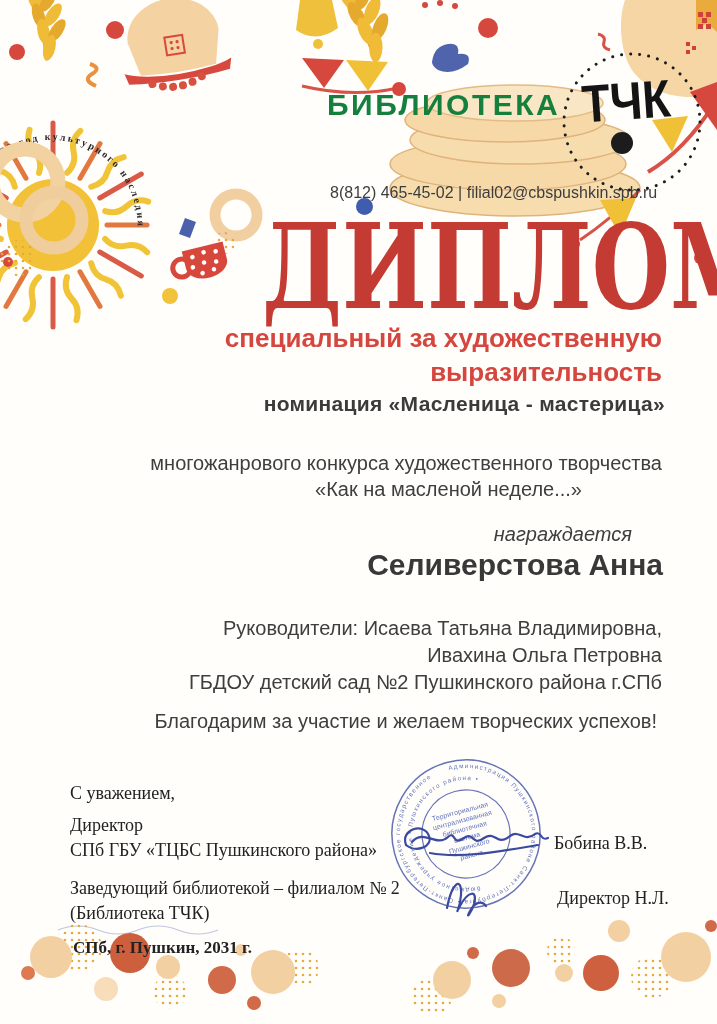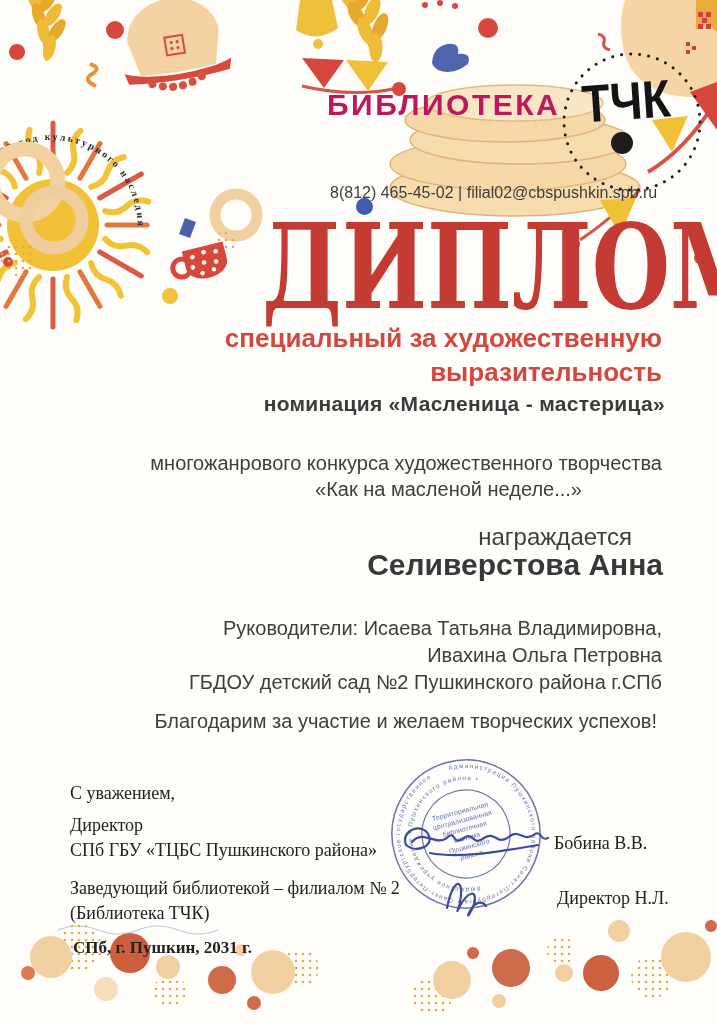--- a/index.html
+++ b/index.html
@@ -2,38 +2,38 @@
 <html><head>
 <meta charset="utf-8">
 <style>
   html,body{margin:0;padding:0;background:#888;}
   .page{position:relative;width:717px;height:1024px;margin:0 auto;background:#fffefb;overflow:hidden;
         font-family:"Liberation Sans",sans-serif;}
   .abs{position:absolute;}
   .decor{position:absolute;left:0;top:0;z-index:0;}
   .txt{z-index:2;}
   
-  .wordmark{left:327px;top:88px;font-size:30px;letter-spacing:2.5px;font-weight:600;color:#be185d;}
+  .wordmark{left:327px;top:88px;font-size:30px;letter-spacing:2.5px;font-weight:600;color:#15803d;}
   .logo-text{left:566px;top:74px;width:120px;text-align:center;font-size:46px;font-weight:700;color:#141414;
              transform:rotate(-4deg) scaleY(1.15);transform-origin:center;}
   .addr{left:330px;color:#3d3d3d;font-size:16px;}
   .addr1{top:161px;}
   .addr2{top:184px;}
   
   .title{left:262px;top:196px;width:452px;text-align:center;
          font-family:"DejaVu Serif",serif;font-weight:700;font-size:90px;color:#c43b34;
          transform:scaleY(1.32);transform-origin:top center;letter-spacing:0;}
   .blue-dot{left:356px;top:198px;width:17px;height:17px;border-radius:50%;background:#3f5cae;}
   
   .r{text-align:right;}
   .subtitle{right:55px;top:321px;font-size:26px;font-weight:700;color:#d5463f;line-height:34px;width:620px;}
   .bold-block{right:52px;top:390px;font-size:21px;font-weight:700;color:#3b3b3b;line-height:27px;width:620px;letter-spacing:.3px;}
   .contest{right:55px;top:450px;font-size:20px;color:#3e3e3e;line-height:26px;width:620px;}
   .contest .indent{margin-right:80px;}
-  .awarded{right:85px;top:523px;font-size:24px;color:#3e3e3e;width:600px;}
+  .awarded{right:85px;top:523px;font-size:20px;color:#3e3e3e;width:600px;font-style:italic;}
   .recipient{right:54px;top:548px;font-size:30px;font-weight:700;color:#383838;width:640px;}
   .leaders{right:55px;top:615px;font-size:20px;color:#3e3e3e;line-height:27px;width:640px;}
   .thanks{right:60px;top:710px;font-size:20px;color:#3e3e3e;width:640px;}
   
   .serif{font-family:"Liberation Serif",serif;color:#222;font-size:18px;}
   .l70{left:70px;}
   .regards{top:783px;}
   .dir-title{top:815px;}
   .dir-org{top:840px;}
   .head-title{top:878px;}

